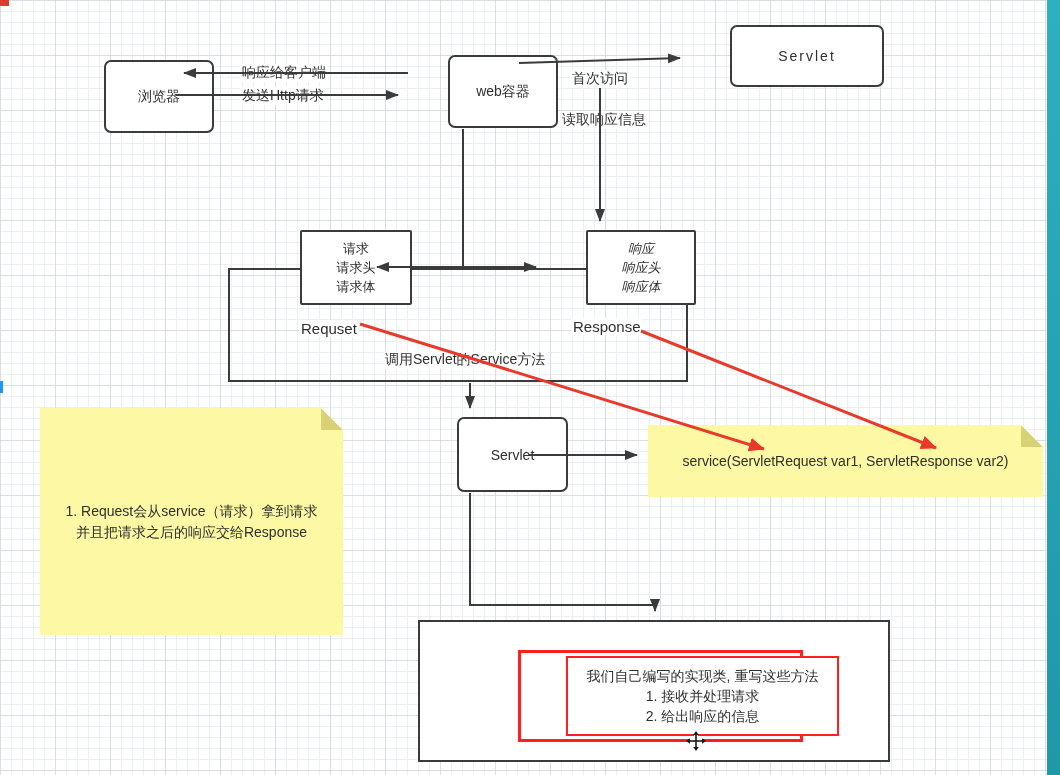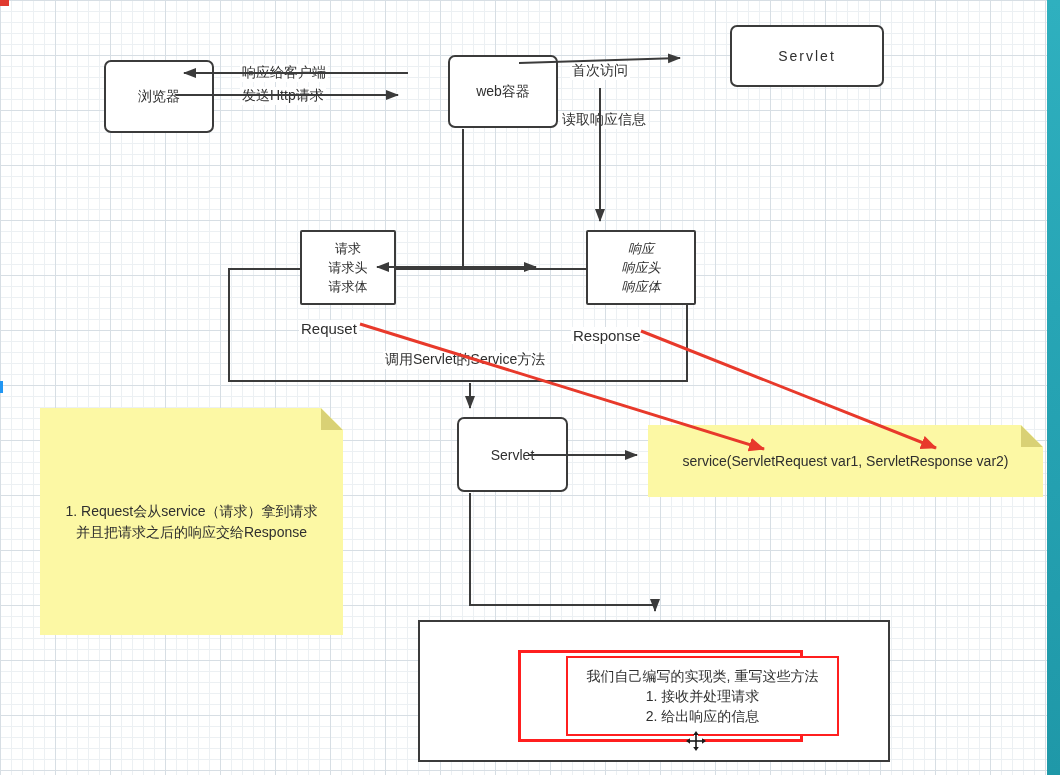--- a/index.html
+++ b/index.html
@@ -61,34 +61,34 @@
   .side-strip {
     position:absolute; right:0; top:0; width:13px; height:775px; z-index:6;
     background:linear-gradient(180deg,#2fb0bf 0%, #27a5b5 40%, #1f98a8 100%);
   }
   .cursor { position:absolute; left:686px; top:731px; z-index:7; }
 
   
   .n-browser   { left:64px;  top:60px;  width:110px; height:73px; }
   .n-webc      { left:408px; top:55px;  width:110px; height:73px; }
   .n-servtop   { left:690px; top:25px;  width:154px; height:62px; letter-spacing:2px; }
-  .n-request   { left:260px; top:230px; width:96px; height:75px; }
+  .n-request   { left:260px; top:230px; width:112px; height:75px; }
   .n-response  { left:546px; top:230px; width:110px; height:75px;font-style:italic; }
   .n-servmid   { left:417px; top:417px; width:111px; height:75px; }
   .r-big       { left:228px; top:268px; width:460px; height:114px; }
   .r-bottom    { left:418px; top:620px; width:472px; height:142px; }
   .note-left   { left:40px;  top:408px; width:303px; height:227px; }
   .note-right  { left:648px; top:425px; width:395px; height:72px;  }
 
   .l-respond   { left:240px; top:64px;  }
   .l-sendhttp  { left:240px; top:87px;  }
-  .l-first     { left:570px; top:62px;  }
+  .l-first     { left:570px; top:70px;  }
   .l-read      { left:560px; top:111px; }
   .l-requset   { left:299px; top:320px; }
-  .l-response  { left:571px; top:327px; }
+  .l-response  { left:571px; top:318px; }
   .l-callsvc   { left:383px; top:351px; }
 </style>
 </head>
 <body>
 
 <div class="canvas">
 
   <div class="corner-mark"></div>
   <div class="blue-dash"></div>
 

